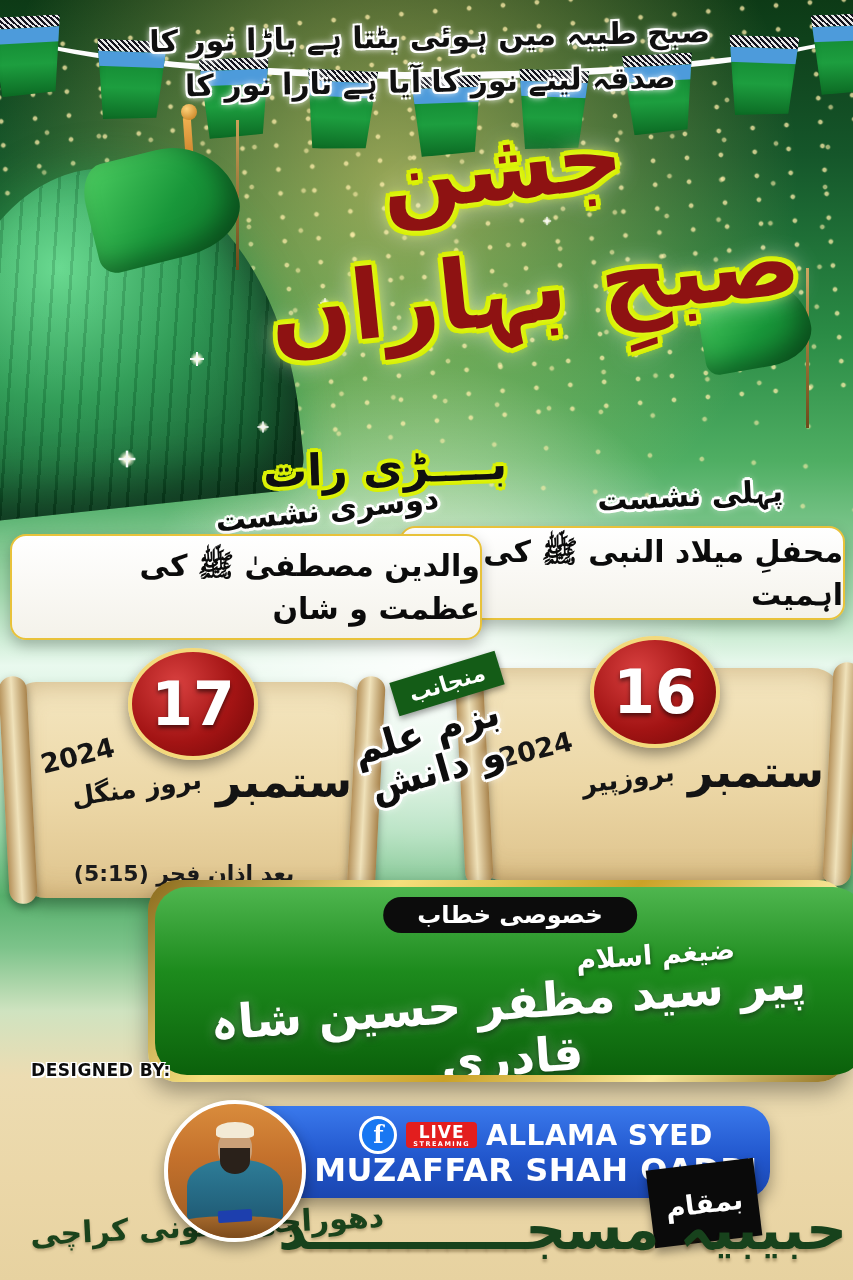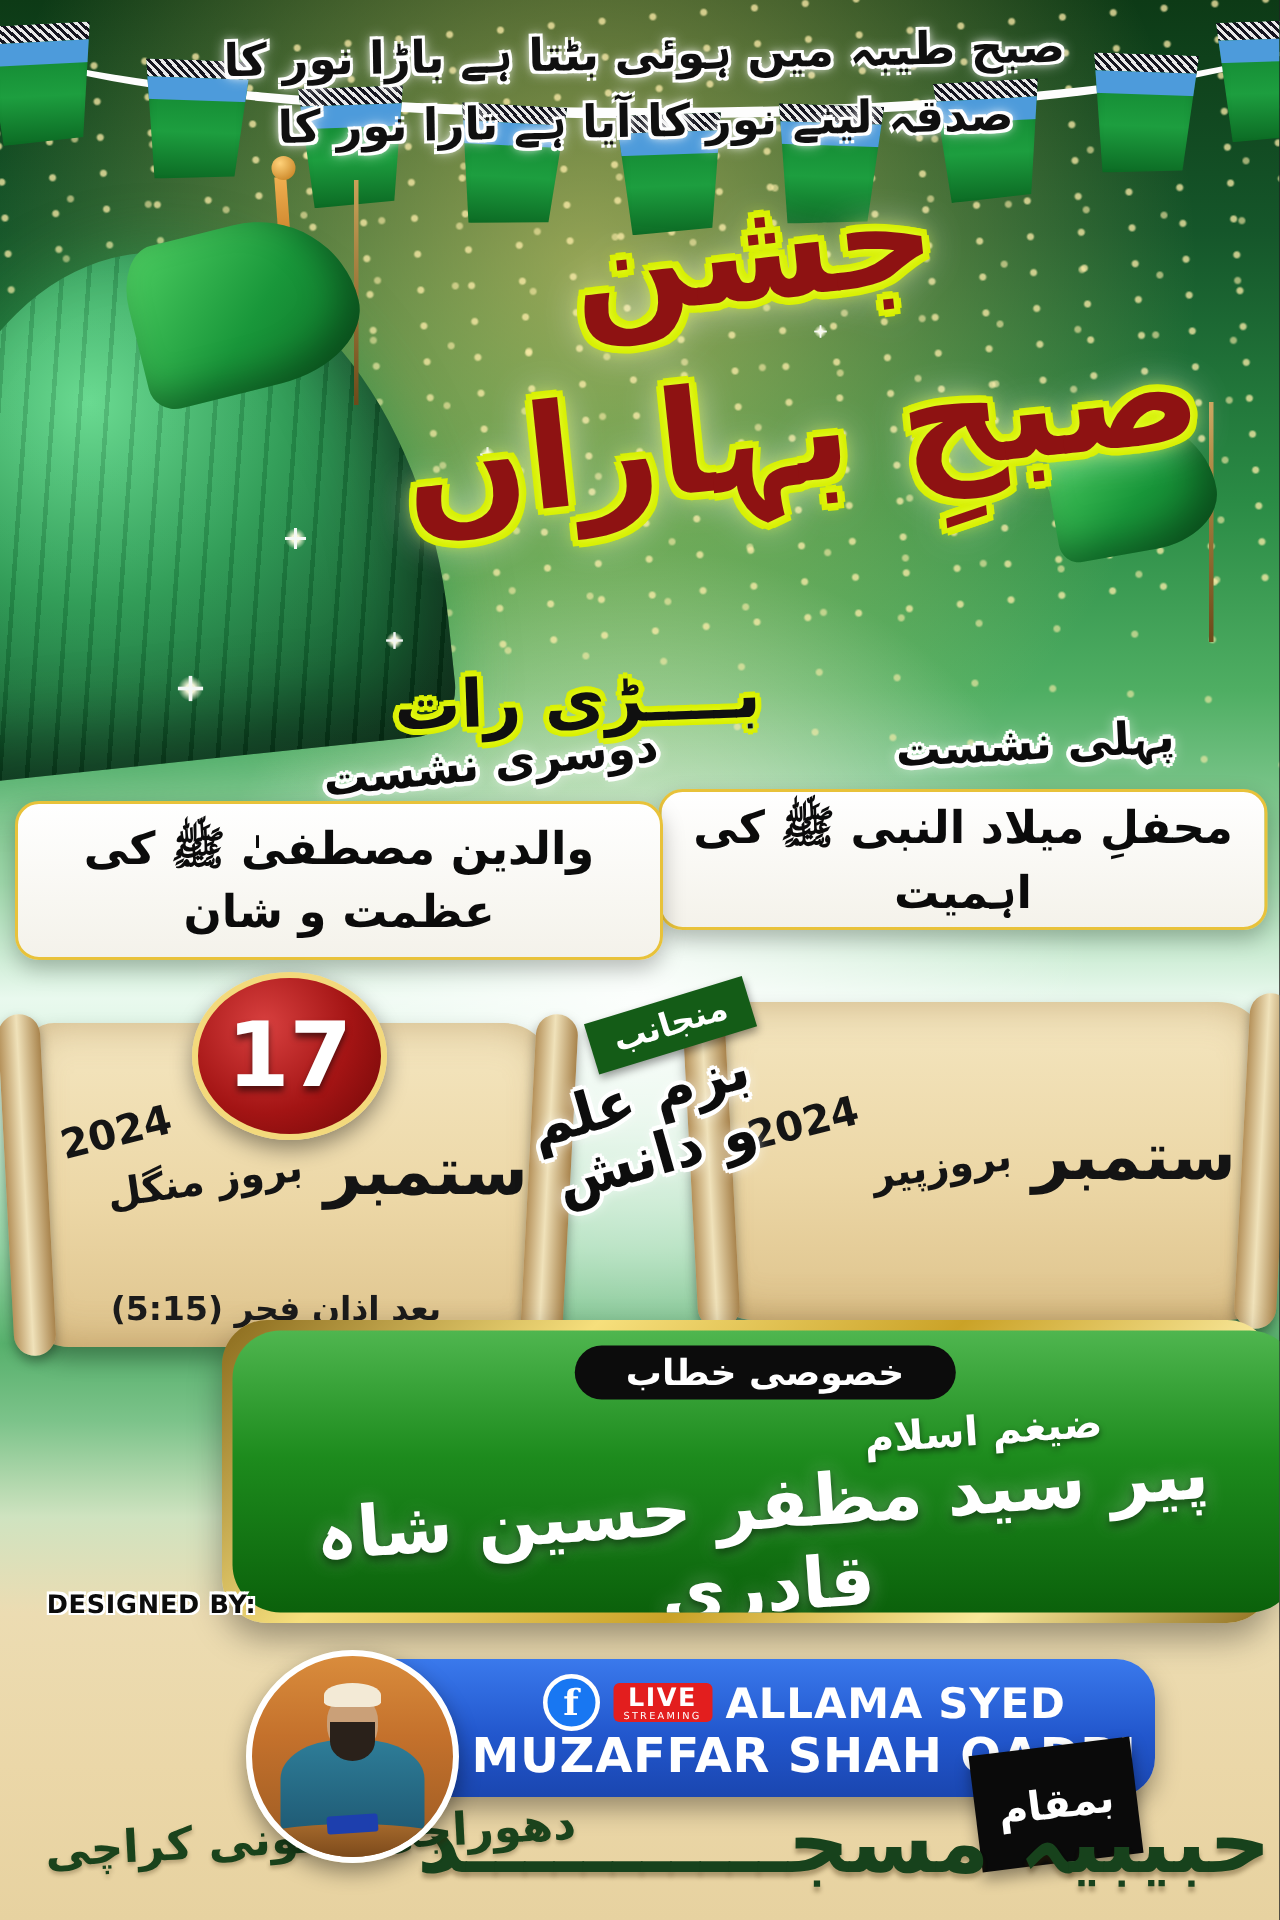--- a/index.html
+++ b/index.html
@@ -56,21 +56,21 @@
   .subtitle{left:165px;top:442px;width:440px;text-align:center;color:#101010;font-weight:bold;
     font-size:44px;transform:rotate(-2deg);}
   .subtitle.glowtext{text-shadow:
       0 0 4px #eaff2e,3px 3px 0 #d9f000,-3px 3px 0 #d9f000,3px -3px 0 #d9f000,-3px -3px 0 #d9f000,
       0 4px 0 #d9f000,0 -4px 0 #d9f000,4px 0 0 #d9f000,-4px 0 0 #d9f000;}
   .whiteoutline{text-shadow:2px 2px 0 #fff,-2px -2px 0 #fff,2px -2px 0 #fff,-2px 2px 0 #fff,
       0 3px 0 #fff,0 -3px 0 #fff,3px 0 0 #fff,-3px 0 0 #fff,0 0 10px #fff;}
   .session-label{font-size:30px;font-weight:bold;color:#0c0c0c;}
   .banner-white{background:linear-gradient(180deg,#ffffff,#f4f2ea);border:2px solid #e8c23a;border-radius:16px;
     box-shadow:0 6px 14px rgba(0,0,0,.25);display:flex;align-items:center;justify-content:center;
-    font-weight:bold;color:#0b0b0b;text-align:center;}
+    font-weight:bold;color:#0b0b0b;text-align:right;padding-left:40px;}
   
   .scroll{background:linear-gradient(180deg,#f4e6c0 0%,#ecd7a6 55%,#dec38c 100%);
     border-radius:20px 32px 24px 30px;box-shadow:inset 0 0 28px rgba(150,110,50,.45),0 8px 14px rgba(0,0,0,.3);}
   .scroll::before,.scroll::after{content:"";position:absolute;top:-6px;bottom:-6px;width:28px;border-radius:14px;
     background:linear-gradient(90deg,#b5915a,#f0e2ba 45%,#a8834c);box-shadow:0 4px 8px rgba(0,0,0,.35);}
   .scroll::before{left:-12px;transform:rotate(-3deg);}
   .scroll::after{right:-12px;transform:rotate(3deg);}
   .datebubble{width:122px;height:104px;border-radius:50%;border:4px solid #f3d97c;
     background:radial-gradient(circle at 36% 30%,#d8403f 0%,#a31414 55%,#6e0707 100%);
     display:flex;align-items:center;justify-content:center;color:#fff;font-size:60px;font-weight:bold;
@@ -113,21 +113,21 @@
     box-shadow:0 8px 16px rgba(0,0,0,.35);display:flex;flex-direction:column;align-items:center;
     justify-content:center;padding-left:78px;box-sizing:border-box;color:#fff;}
   .bluebar::after{content:"";position:absolute;left:57%;bottom:-12px;width:26px;height:26px;
     background:#1a46b0;transform:rotate(45deg);z-index:-1;}
   .bb-row{display:flex;align-items:center;gap:9px;}
   .fb-circle{width:32px;height:32px;border-radius:50%;background:#1877f2;border:3px solid #fff;
     display:flex;align-items:center;justify-content:center;color:#fff;font-size:24px;font-weight:bold;
     font-family:"DejaVu Serif",serif;line-height:1;}
   .live-badge{background:#e31e1e;border-radius:4px;padding:2px 7px 1px;text-align:center;line-height:1;}
   .live-badge .lv{font-size:17px;font-weight:800;letter-spacing:1px;}
-  .live-badge .st{font-size:6.5px;font-weight:normal;letter-spacing:1.5px;}
+  .live-badge .st{font-size:6.5px;font-weight:bold;letter-spacing:1.5px;}
   .bb-l1{font-size:28px;font-weight:700;letter-spacing:.5px;}
   .bb-l2{font-size:32px;font-weight:800;letter-spacing:.5px;line-height:1.05;}
   
   .avatar{left:164px;top:1100px;width:134px;height:134px;border-radius:50%;border:4px solid #fff;
     overflow:hidden;background:linear-gradient(180deg,#d98c3c 0%,#c4712c 40%,#9a5a22 100%);
     box-shadow:0 6px 14px rgba(0,0,0,.4);z-index:5;}
   .av-body{position:absolute;left:50%;bottom:16px;transform:translateX(-50%);width:96px;height:62px;
     border-radius:42% 42% 10% 10%;background:linear-gradient(180deg,#2e7d98,#1f5a74);}
   .av-head{position:absolute;left:50%;top:26px;transform:translateX(-50%);width:34px;height:38px;
     border-radius:45%;background:#caa078;}
@@ -200,20 +200,23 @@
   <div class="abs banner-white" style="right:8px;top:526px;width:402px;height:90px;font-size:30px;" dir="rtl">
     <span>محفلِ میلاد النبی ﷺ کی اہمیت</span>
   </div>
 
   <div class="abs session-label whiteoutline" style="left:215px;top:492px;transform:rotate(-6deg);" dir="rtl">دوسری نشست</div>
   <div class="abs banner-white" style="left:10px;top:534px;width:428px;height:102px;font-size:30px;" dir="rtl">
     <span>والدین مصطفیٰ ﷺ کی عظمت و شان</span>
   </div>
 
   <div class="abs scroll" style="left:472px;top:668px;width:372px;height:212px;">
+    <div class="abs datebubble" style="left:118px;top:-32px;">
+      <span>16</span>
+    </div>
     <div class="abs year" style="left:26px;top:66px;">2024</div>
     <div class="abs monthrow" style="right:20px;top:78px;">
       <span class="m">ستمبر</span>
       <span class="wd">بروزپیر</span>
     </div>
   </div>
 
   <div class="abs scroll" style="left:16px;top:682px;width:352px;height:216px;">
     <div class="abs datebubble" style="left:112px;top:-34px;">
       <span>17</span>

